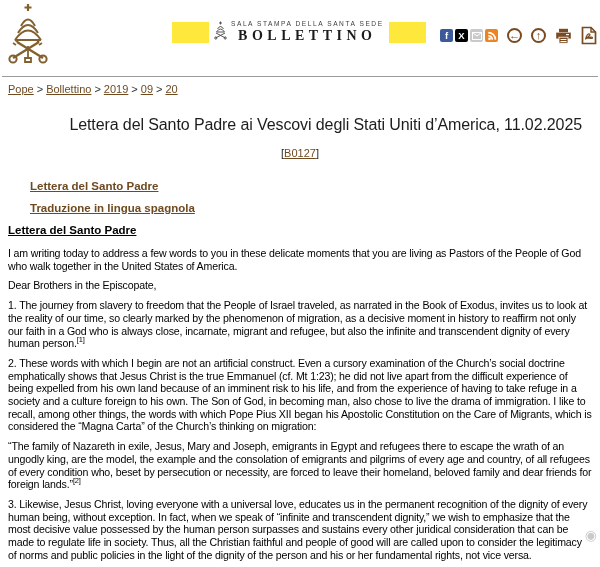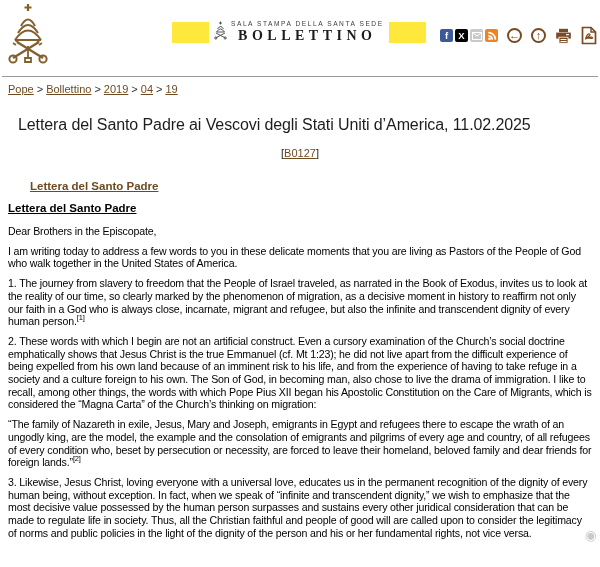--- a/index.html
+++ b/index.html
@@ -33,21 +33,21 @@
             margin-left:9px; cursor:pointer; }
   .toolbtn { margin-left:9px; cursor:pointer; display:flex; align-items:center; }
 
   
   .topline { border-top:1px solid #9a9a9a; margin:0 2px; }
   .breadcrumb { padding:6px 8px 4px; font-size:11px; color:#333; }
   .breadcrumb a { color:#6F4A21; text-decoration:underline; cursor:pointer; }
   .breadcrumb .sep { margin:0 3px; }
 
   
-  .title { text-align:left; font-size:16px; color:#1d1d1d; margin:17px 18px 0; letter-spacing:-0.1px; }
+  .title { text-align:right; font-size:16px; color:#1d1d1d; margin:17px 18px 0; letter-spacing:-0.1px; }
   .bulletin { text-align:center; margin-top:13px; font-size:11px; color:#222; }
   .bulletin a { color:#6F4A21; text-decoration:underline; cursor:pointer; }
 
   
   .doc-links { margin:21px 0 0 30px; }
   .doc-links a { display:block; font-size:11.5px; font-weight:bold; color:#6F4A21;
                  text-decoration:underline; margin-bottom:10px; cursor:pointer; }
 
   .section-heading { margin:5px 8px 11px; font-size:11.5px; font-weight:bold; text-decoration:underline; color:#000; }
 
@@ -139,35 +139,36 @@
         <path d="M1.5 1.5 h8.5 l4.5 4.5 v11.5 h-13 z" fill="none" stroke="#7A4A21" stroke-width="1.7"></path>
         <path d="M10 1.5 v4.5 h4.5" fill="none" stroke="#7A4A21" stroke-width="1.4"></path>
         <path d="M4.5 13.5 q1.5 -6 4 -5.5 q2 0.6 -3.5 4.5 q6 -2.5 6.5 -0.8 q0.3 1.3 -5 0.3" fill="none" stroke="#7A4A21" stroke-width="1.2"></path>
       </svg>
     </span>
   </div>
 </div>
 
 <div class="topline"></div>
 <div class="breadcrumb">
-  <a>Pope</a><span class="sep">&gt;</span><a>Bollettino</a><span class="sep">&gt;</span><a>2019</a><span class="sep">&gt;</span><a>04</a><span class="sep">&gt;</span><a>19</a>
+  <a>Pope</a><span class="sep">&gt;</span><a>Bollettino</a><span class="sep">&gt;</span><a>2019</a><span class="sep">&gt;</span><a>09</a><span class="sep">&gt;</span><a>20</a>
 </div>
 
 <div class="title">Lettera del Santo Padre ai Vescovi degli Stati Uniti d’America, 11.02.2025</div>
 <div class="bulletin"><span>[</span><a>B0127</a><span>]</span></div>
 
 <div class="doc-links">
   <a>Lettera del Santo Padre</a>
+  <a>Traduzione in lingua spagnola</a>
 </div>
 
 <div class="section-heading">Lettera del Santo Padre</div>
 
 <div class="body-text">
+  <p><span>I am writing today to address a few words to you in these delicate moments that you are living as Pastors of the People of God who walk together in the United States of America.</span></p>
   <p><span>Dear Brothers in the Episcopate,</span></p>
-  <p><span>I am writing today to address a few words to you in these delicate moments that you are living as Pastors of the People of God who walk together in the United States of America.</span></p>
   <p><span>1. The journey from slavery to freedom that the People of Israel traveled, as narrated in the Book of Exodus, invites us to look at the reality of our time, so clearly marked by the phenomenon of migration, as a decisive moment in history to reaffirm not only our faith in a God who is always close, incarnate, migrant and refugee, but also the infinite and transcendent dignity of every human person.</span><sup>[1]</sup></p>
   <p><span>2. These words with which I begin are not an artificial construct. Even a cursory examination of the Church’s social doctrine emphatically shows that Jesus Christ is the true Emmanuel (cf. Mt 1:23); he did not live apart from the difficult experience of being expelled from his own land because of an imminent risk to his life, and from the experience of having to take refuge in a society and a culture foreign to his own. The Son of God, in becoming man, also chose to live the drama of immigration. I like to recall, among other things, the words with which Pope Pius XII began his Apostolic Constitution on the Care of Migrants, which is considered the “Magna Carta” of the Church’s thinking on migration:</span></p>
   <p><span>“The family of Nazareth in exile, Jesus, Mary and Joseph, emigrants in Egypt and refugees there to escape the wrath of an ungodly king, are the model, the example and the consolation of emigrants and pilgrims of every age and country, of all refugees of every condition who, beset by persecution or necessity, are forced to leave their homeland, beloved family and dear friends for foreign lands.”</span><sup>[2]</sup></p>
   <p><span>3. Likewise, Jesus Christ, loving everyone with a universal love, educates us in the permanent recognition of the dignity of every human being, without exception. In fact, when we speak of “infinite and transcendent dignity,” we wish to emphasize that the most decisive value possessed by the human person surpasses and sustains every other juridical consideration that can be made to regulate life in society. Thus, all the Christian faithful and people of good will are called upon to consider the legitimacy of norms and public policies in the light of the dignity of the person and his or her fundamental rights, not vice versa.</span></p>
 </div>
 
 <div class="watermark">
   <span class="wm-logo">◉</span>
 </div>
 

